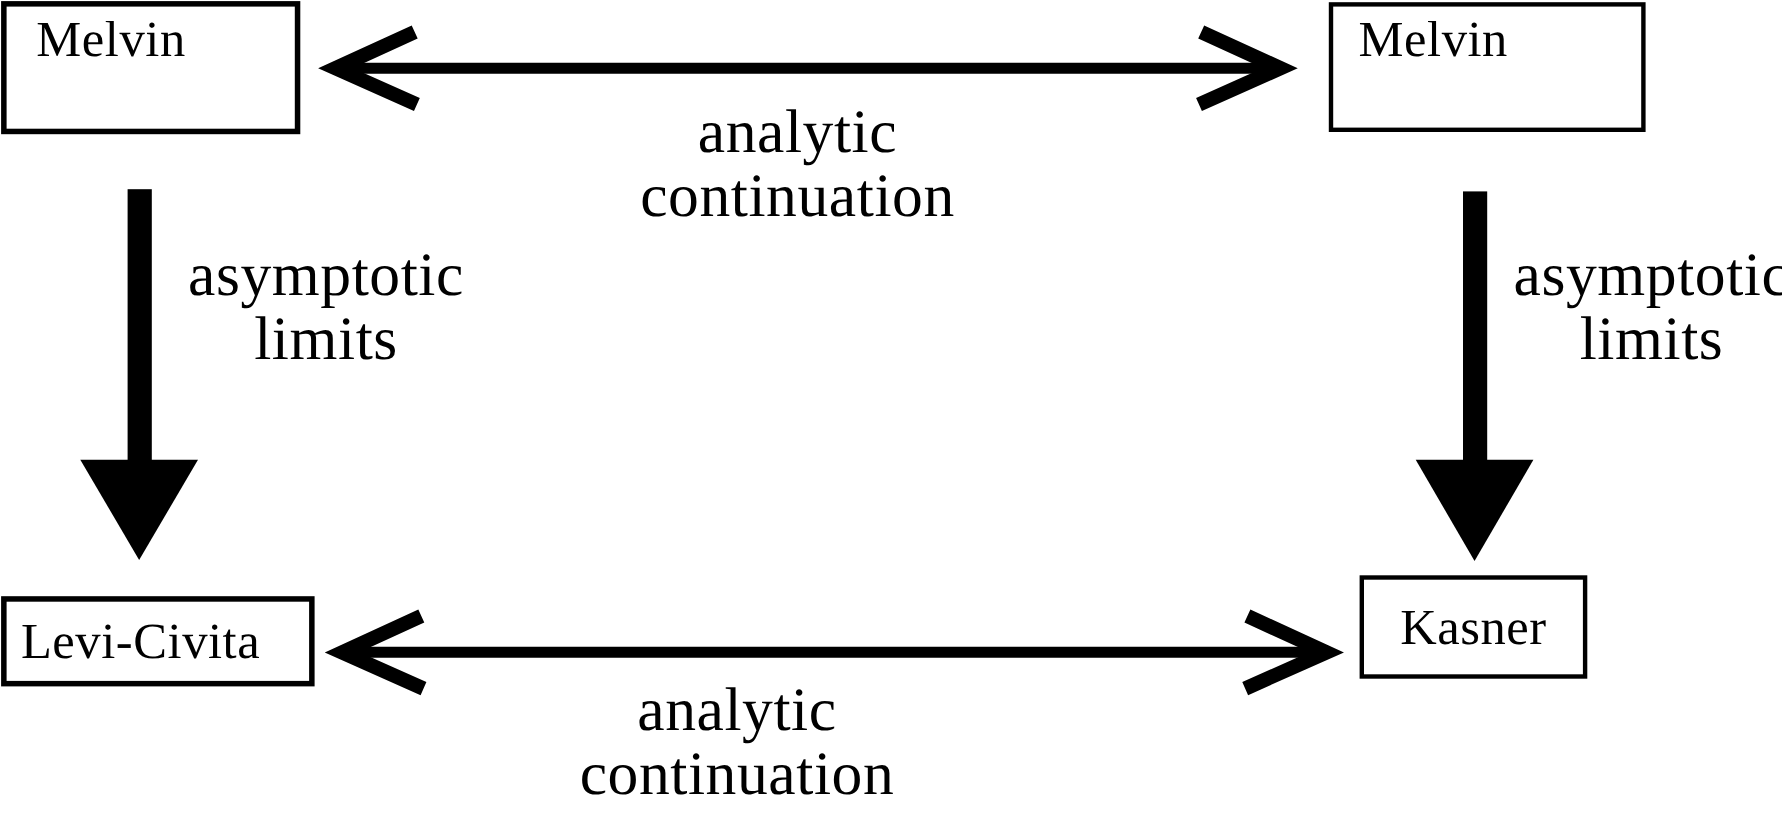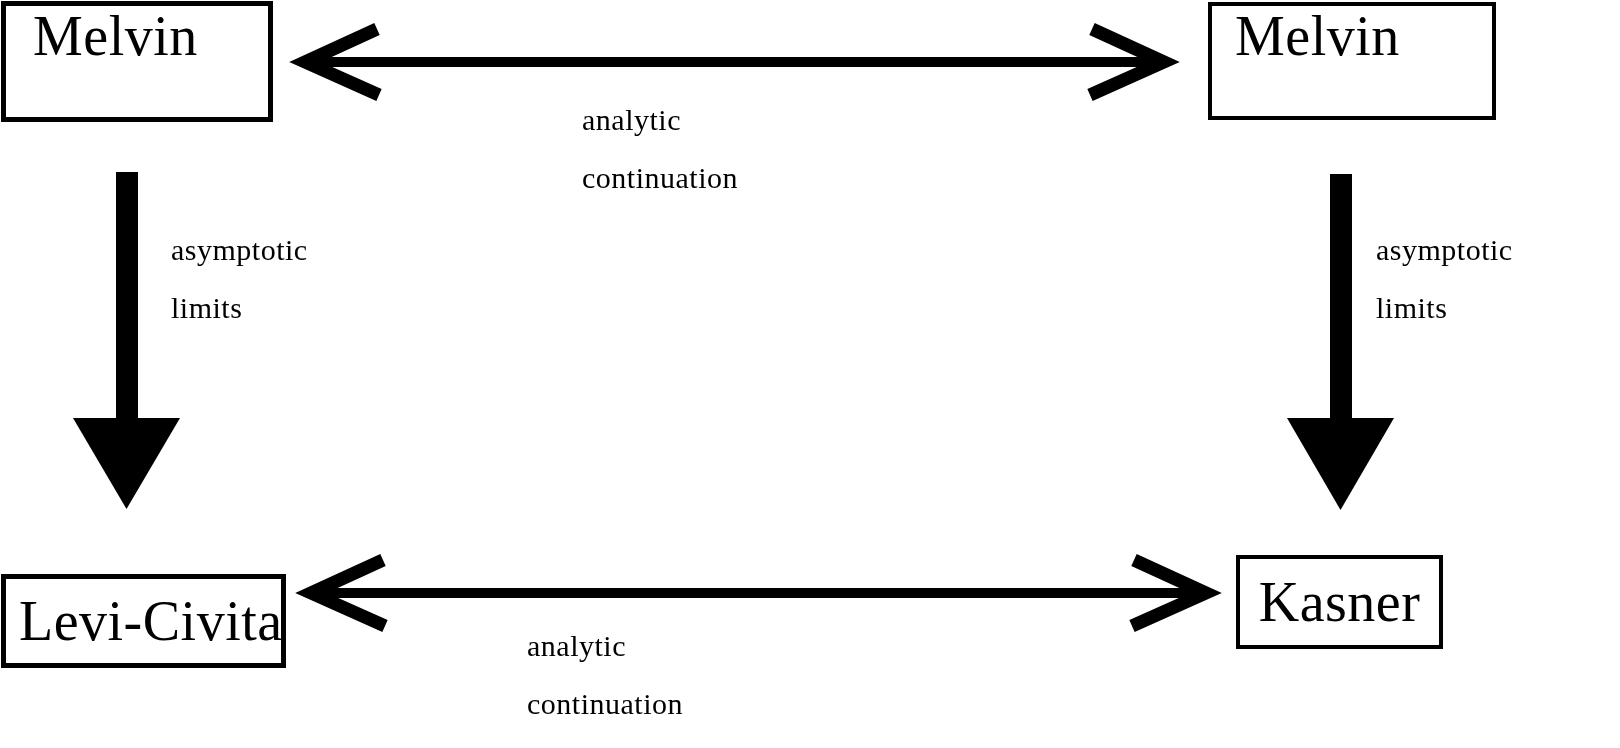--- a/index.html
+++ b/index.html
@@ -37,38 +37,39 @@
   }
   .solid {
     fill: #000000;
     stroke: none;
   }
   .node {
     position: absolute;
     box-sizing: border-box;
     background: #ffffff;
     border: 4px solid #000000;
-    font-size: 56px;
+    font-size: 46px;
     letter-spacing: 0.5px;
     line-height: 54px;
     white-space: nowrap;
   }
   .node.thick { border-width: 5px; }
   .node-melvin-fluxtube  { left: 1px;    top: 1px;   width: 272px; height: 121px; padding: 3px 0 0 27px; }
   .node-melvin-cosmology { left: 1208px; top: 2px;   width: 288px; height: 118px; padding: 3px 0 0 23px; }
-  .node-levi-civita      { left: 1px;    top: 574px; width: 285px; height: 94px;
+  .node-levi-civita      { left: 1px;    top: 542px; width: 285px; height: 82px;
                            display: flex; align-items: center; padding-left: 13px; }
-  .node-kasner           { left: 1236px; top: 555px; width: 207px; height: 94px;
+  .node-kasner           { left: 1236px; top: 523px; width: 207px; height: 94px;
                            display: flex; align-items: center; justify-content: center; }
   .edge-label {
     position: absolute;
-    font-size: 30px;
+    font-size: 56px;
     letter-spacing: 0.5px;
     line-height: 58px;
     white-space: nowrap;
+    text-align: center;
   }
   .label-top-analytic     { left: 582px;  top: 91px;  }
   .label-bottom-analytic  { left: 527px;  top: 617px; }
   .label-left-asymptotic  { left: 171px;  top: 221px; }
   .label-right-asymptotic { left: 1376px; top: 221px; }
 </style>
 </head>
 <body>
 
 <div class="canvas">

